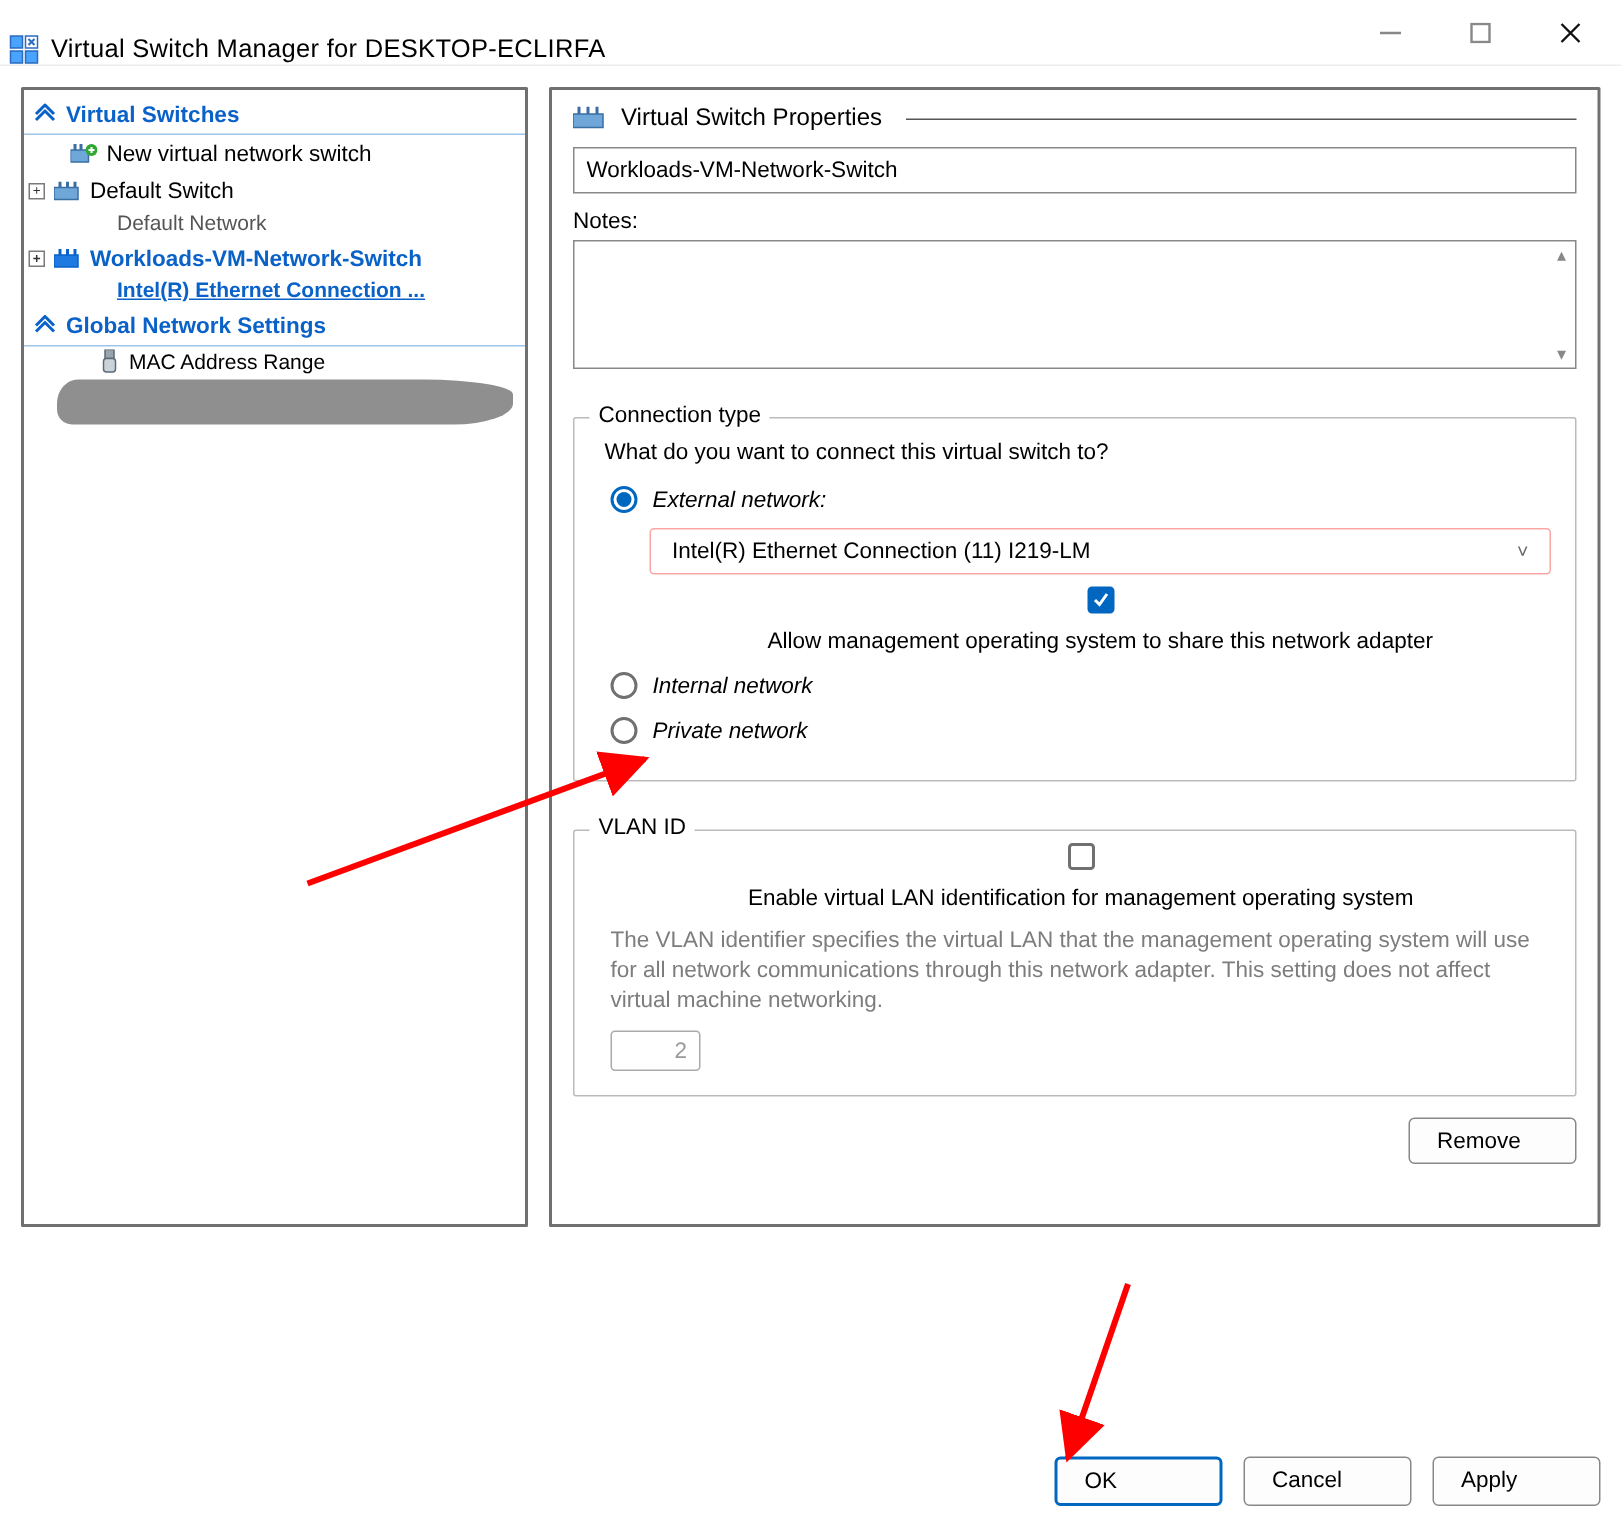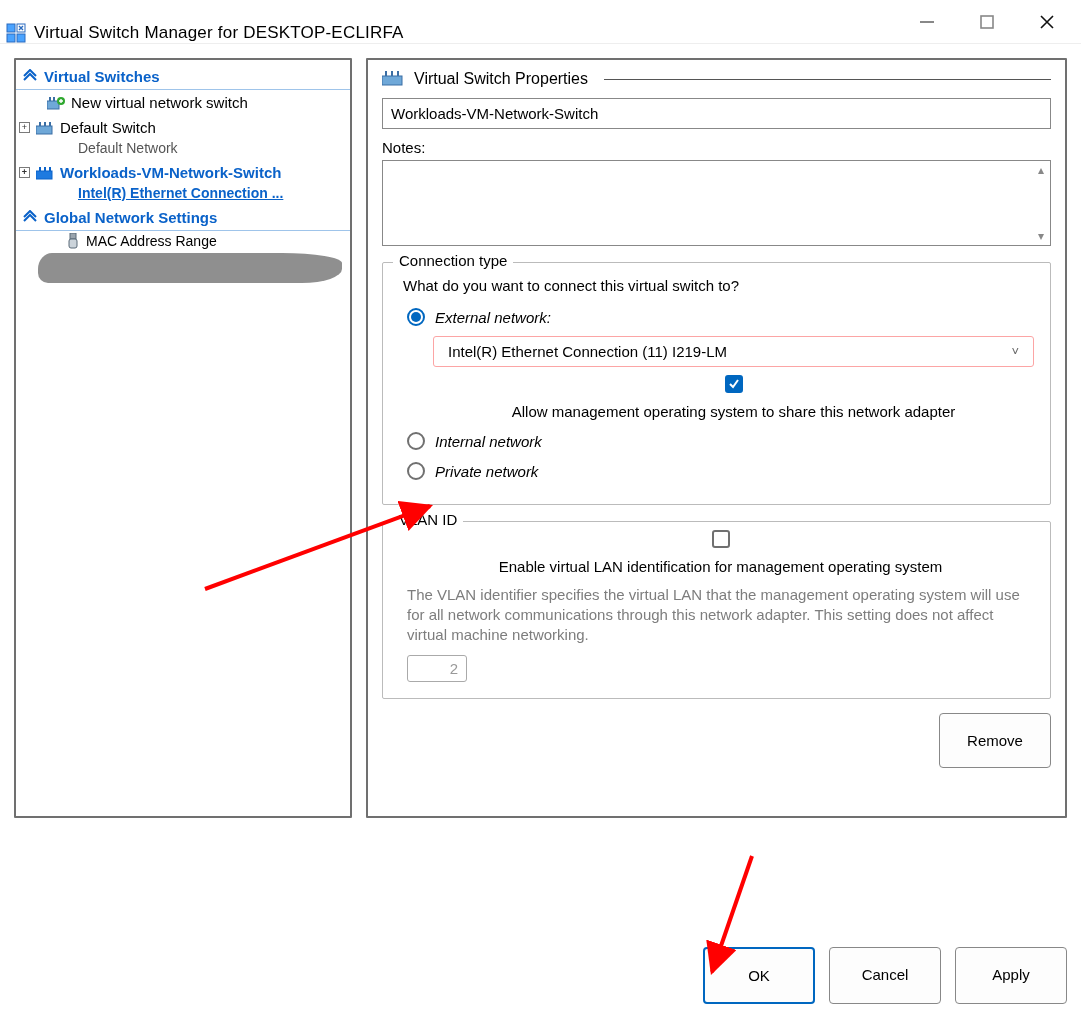--- a/index.html
+++ b/index.html
@@ -123,21 +123,21 @@
     position:absolute; right:2px; width:14px; height:14px;
     display:flex;align-items:center;justify-content:center;
     color:#888; font-size:12px;
   }
   .notes-box .scroll-arrow.up{ top:2px;}
   .notes-box .scroll-arrow.down{ bottom:2px;}
   
   .group {
     border:1px solid #bbb;
     border-radius:2px;
-    margin-top:16px;
+    margin-top:32px;
     padding: 6px 16px 16px 20px;
     position:relative;
   }
   .group .legend {
     position:absolute; top:-11px; left:10px;
     background:#fff; padding:0 6px;
     font-size:15px;
   }
   .q-text { font-size:15px; margin:8px 0 10px 0;}
   .radio-row {
@@ -178,26 +178,25 @@
   .chk svg{ width:12px;height:12px;}
   .vlan-help { color:#7d7d7d; font-size:15px; margin:10px 0 10px 4px; line-height:20px;}
   .vlan-num {
     width:60px; border:1px solid #aaa; border-radius:3px;
     padding:4px 8px; text-align:right; color:#999; font-size:15px;
     margin-left:4px;
   }
   .remove-row { display:flex; justify-content:flex-end; margin-top:14px;}
   .btn {
     min-width:112px;
-    padding:18px 18px;
+    padding:6px 18px;
     border:1px solid #888;
     border-radius:4px;
     background:#fdfdfd;
     font-size:15px;
-    text-align:center;
   }
   .btn.primary { border:2px solid #0067c0;}
   .dialog-buttons {
     position:absolute; right:14px; bottom:0;
     display:flex; gap:14px;
   }
   
   .annot { position:absolute; pointer-events:none; left:0; top:0;}
 </style>
 </head>

